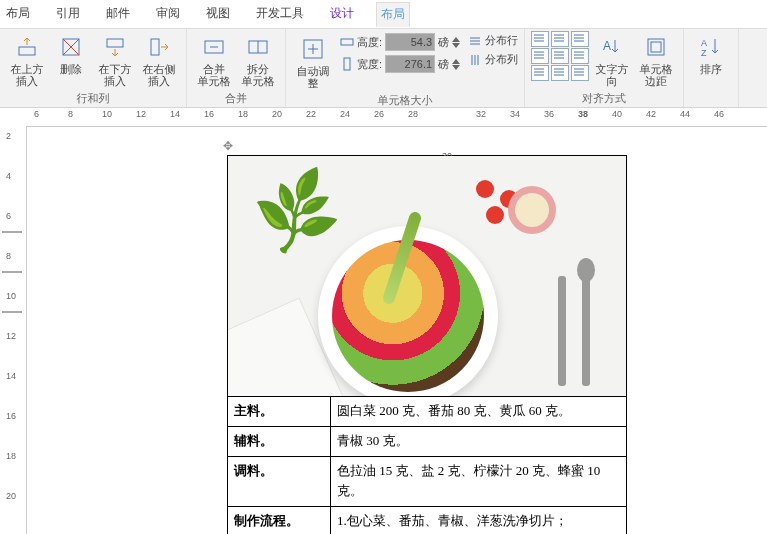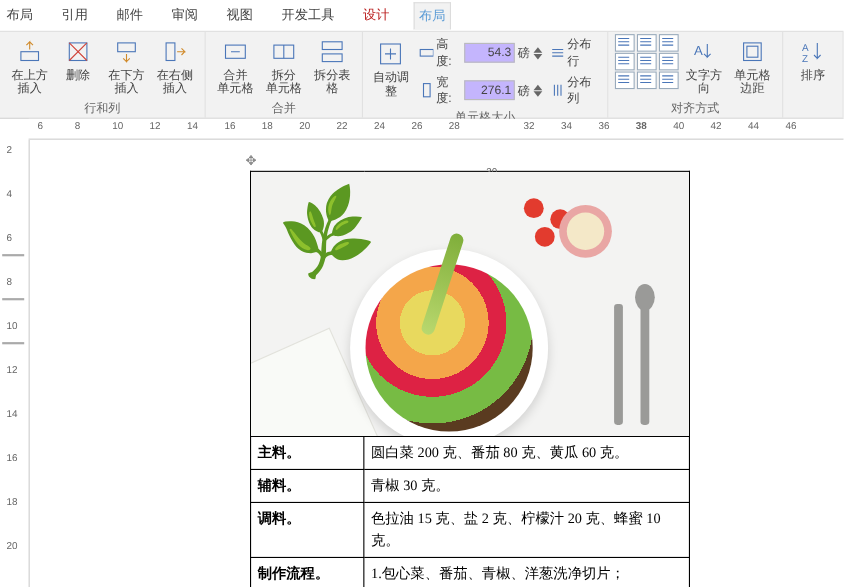--- a/index.html
+++ b/index.html
@@ -1,30 +1,30 @@
 <!DOCTYPE html>
 <html><head>
 <meta charset="utf-8">
 <style>
   body{margin:0;font-family:"Microsoft YaHei",sans-serif;font-size:12px;background:#fff;color:#444;user-select:none}
   .tabs{display:flex;gap:18px;padding:2px 2px;border-bottom:1px solid #dcdcdc;background:#fff}
   .tab{padding:3px 4px;cursor:pointer;color:#444}
-  .tab.design{color:#b91c1c}
+  .tab.design{color:#6d28d9}
   .tab.active{background:#f2f2f2;border:1px solid #dcdcdc;border-bottom:1px solid #f2f2f2;margin-bottom:-1px;color:#5a9bd5}
   .ribbon{display:flex;background:#f2f2f2;border-bottom:1px solid #d4d4d4;height:78px}
   .group{display:flex;flex-direction:column;align-items:center;border-right:1px solid #e1e1e1;padding:2px 6px 0}
   .btns{display:flex;gap:2px;flex:1;align-items:flex-start}
   .btn{display:flex;flex-direction:column;align-items:center;width:40px;padding:2px 1px;cursor:pointer;border-radius:2px}
   .ico{width:28px;height:28px;display:flex;align-items:center;justify-content:center}
   .btn span{font-size:11px;line-height:12px;text-align:center;margin-top:2px}
   .glabel{font-size:11px;color:#666;padding:2px 0}
   .sizegrp{display:flex;gap:6px;align-items:flex-start;padding-top:2px}
   .sizecol{display:flex;flex-direction:column;gap:4px}
   .srow{display:flex;align-items:center;gap:3px;font-size:11px}
-  .spin{width:44px;height:16px;border:1px solid #bbb;background:#c4b5fd;font-size:11px;display:flex;align-items:center;justify-content:flex-end;padding:0 2px}
+  .spin{width:44px;height:16px;border:1px solid #bbb;background:#a3a3a3;font-size:11px;display:flex;align-items:center;justify-content:flex-end;padding:0 2px}
   .unit{font-size:11px}
   .arrows{width:10px;height:18px;display:flex;flex-direction:column;justify-content:center;gap:1px}
   .tri{width:0;height:0;border-left:4px solid transparent;border-right:4px solid transparent}
   .up{border-bottom:5px solid #666}
   .down{border-top:5px solid #666}
   .ruler-h{position:relative;height:18px;background:#fff;border-bottom:1px solid #ccc;margin-left:26px}
   .ruler-h .num{position:absolute;top:1px;font-size:9px;color:#666}
   .workspace{display:flex;height:430px;background:#fff}
   .ruler-v{width:26px;background:#fff;border-right:1px solid #ccc;position:relative}
   .ruler-v .num{position:absolute;left:6px;font-size:9px;color:#666}
@@ -117,29 +117,20 @@
         </div>
         <div class="btn">
           <div class="ico">
             <svg width="24" height="24">
               <rect x="3" y="6" width="18" height="12" fill="none" stroke="#4a76b8"></rect>
               <path d="M12 6v12" stroke="#4a76b8"></path>
             </svg>
           </div>
           <span>拆分<br>单元格</span>
         </div>
-        <div class="btn">
-          <div class="ico">
-            <svg width="24" height="24">
-              <rect x="3" y="3" width="18" height="7" fill="none" stroke="#4a76b8"></rect>
-              <rect x="3" y="14" width="18" height="7" fill="none" stroke="#4a76b8"></rect>
-            </svg>
-          </div>
-          <span>拆分表格</span>
-        </div>
       </div>
     <div class="glabel">合并</div>
   </div>
   <div class="group">
     <div class="sizegrp">
       <div class="btn">
         <div class="ico">
             <svg width="24" height="24">
               <rect x="3" y="3" width="18" height="18" fill="none" stroke="#4a76b8"></rect>
               <path d="M7 12h10M12 7v10" stroke="#4a76b8"></path>

